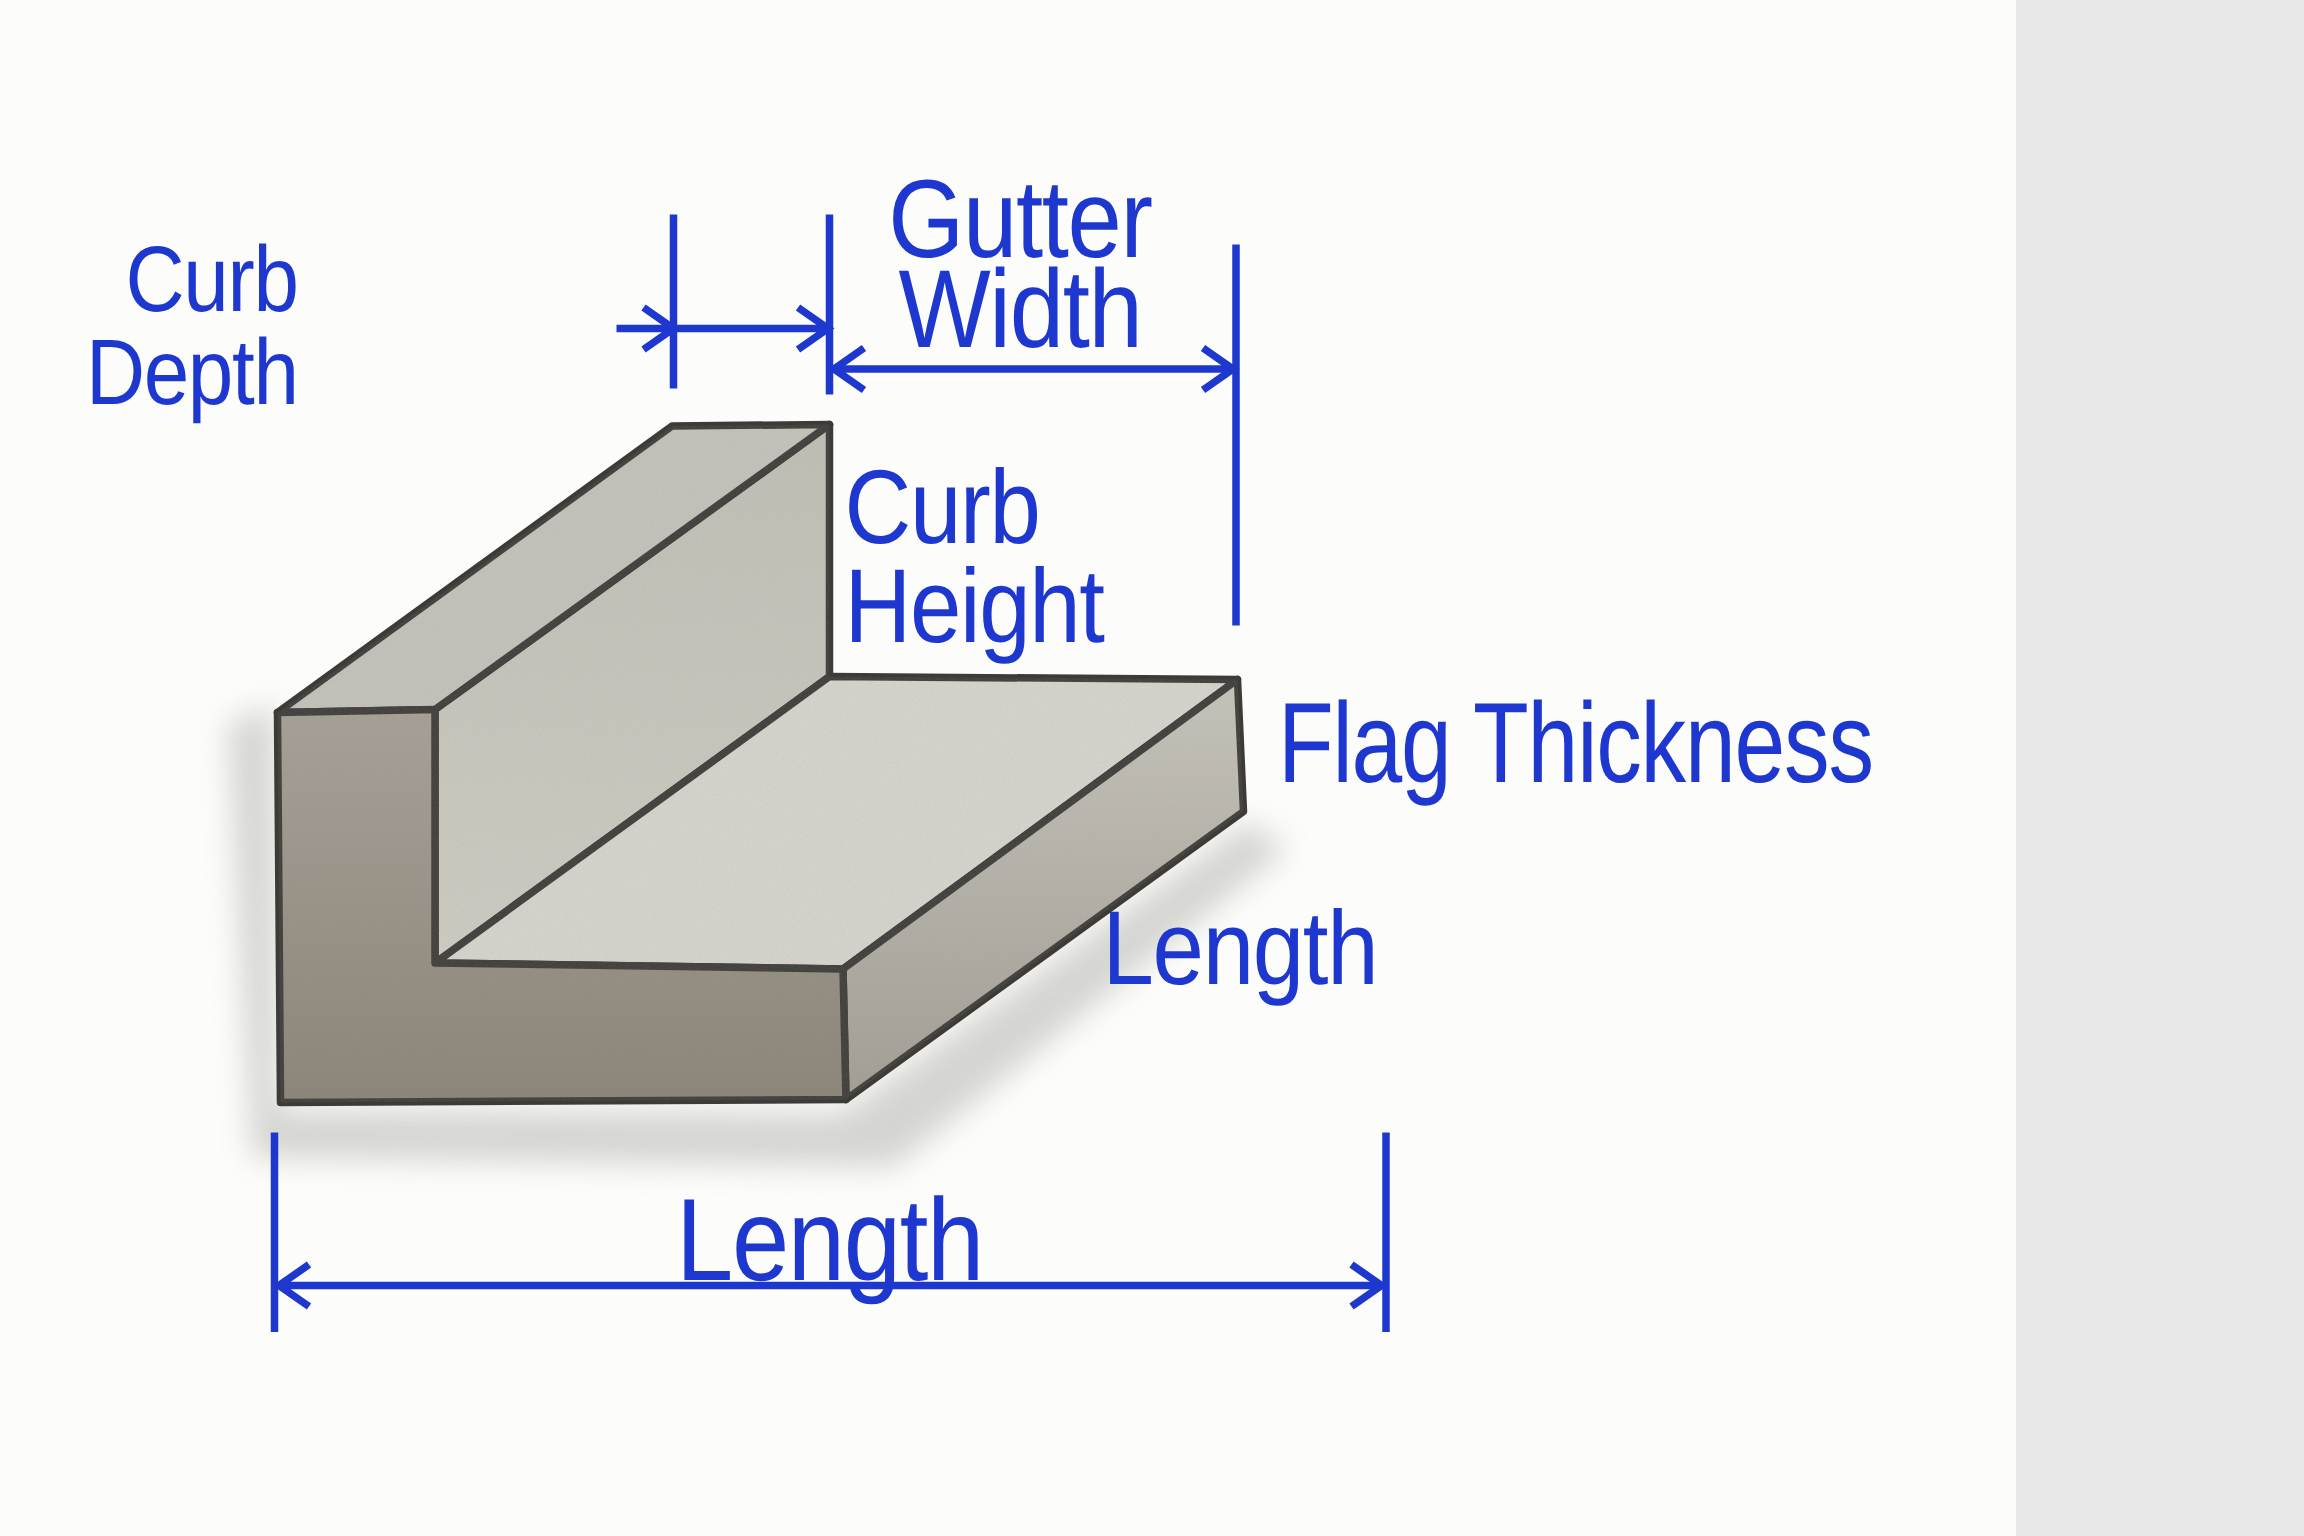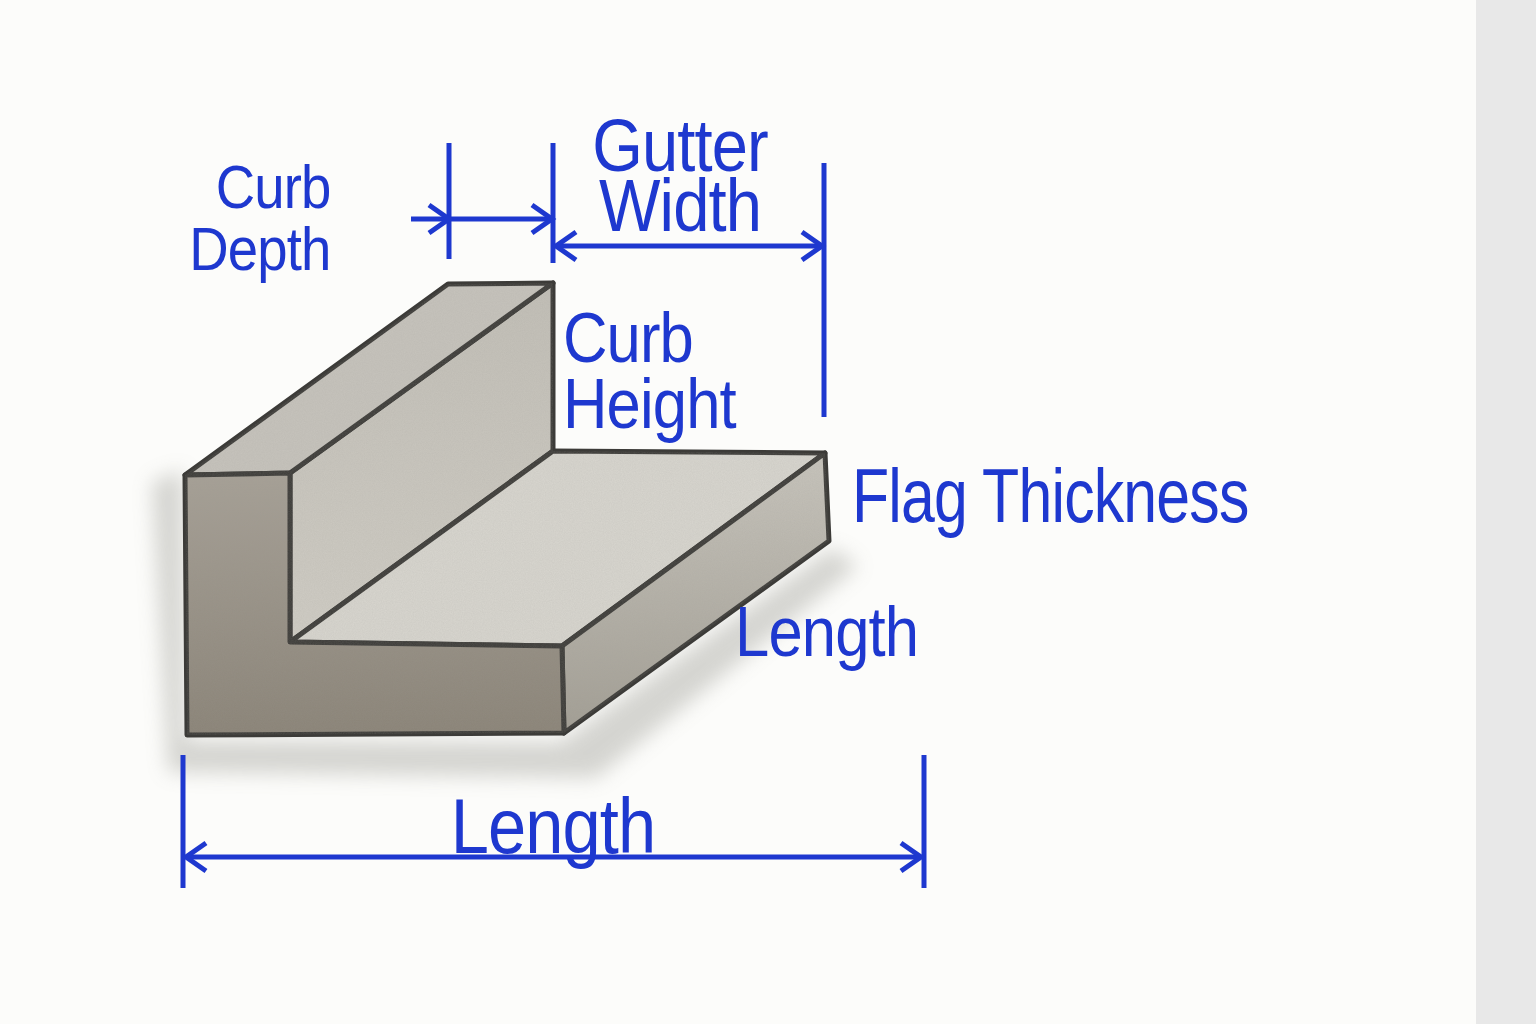--- a/index.html
+++ b/index.html
@@ -1,17 +1,17 @@
 <!DOCTYPE html>
 <html><head>
 <meta charset="utf-8">
 <style>
   html,body{margin:0;padding:0;background:#e8e8e8;}
   .stage{
-    position:relative;width:1476px;height:1024px;overflow:hidden;
+    position:relative;width:1344px;height:1024px;overflow:hidden;
     background:#fcfcfa;
     font-family:"Liberation Sans", sans-serif;
   }
   .stage svg{position:absolute;left:0;top:0;}
   .face{stroke:#3c3b38;stroke-width:5;stroke-linejoin:round;}
   .dim{stroke:#1e38cf;stroke-width:5;fill:none;stroke-linecap:butt;stroke-linejoin:miter;}
   .label{
     position:absolute;color:#1e38cf;letter-spacing:-1px;white-space:nowrap;
   }
   .lbl-curb-depth{right:1146px;top:156px;font-size:62px;line-height:62px;text-align:right;

